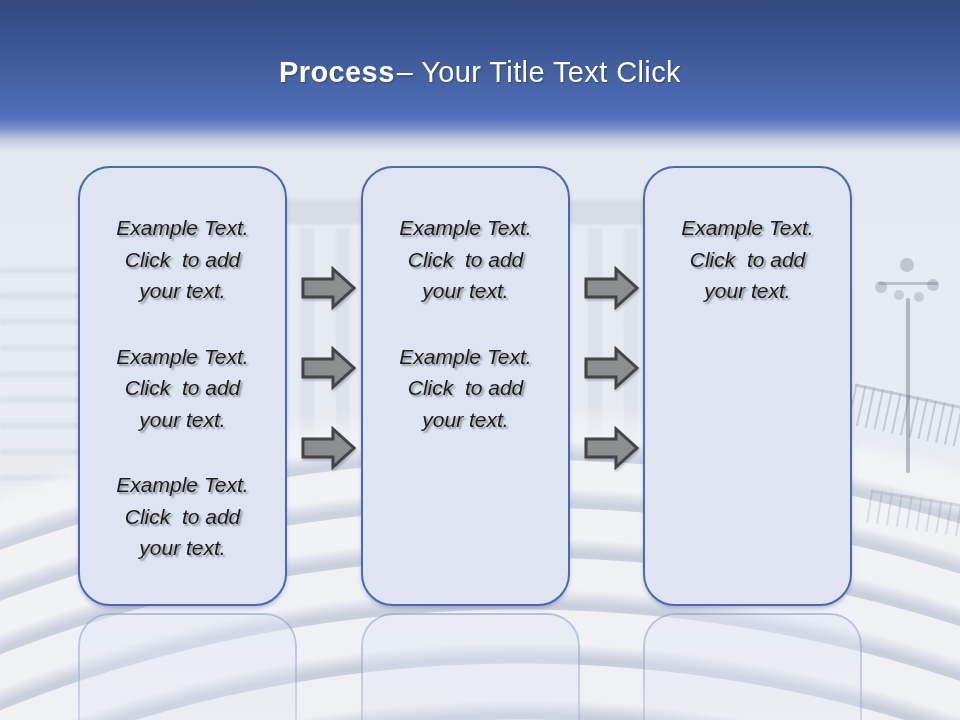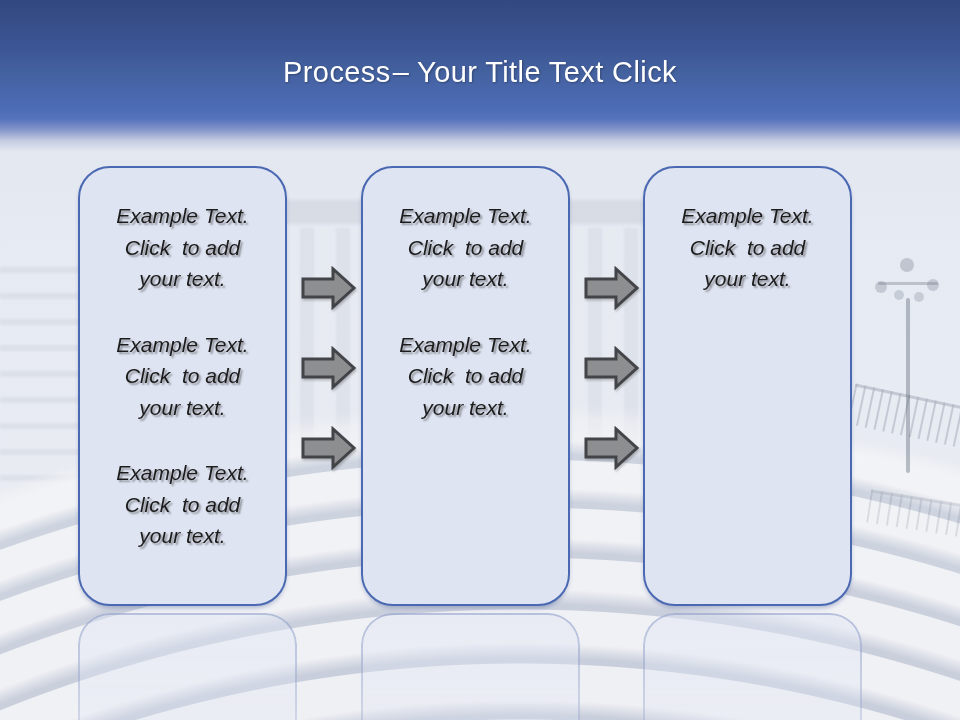--- a/index.html
+++ b/index.html
@@ -77,27 +77,27 @@
     background:repeating-linear-gradient(90deg,
       rgba(78,88,110,0.5) 0 2px, rgba(0,0,0,0) 2px 10px);
   }
 
   
   .title{
     position:absolute;top:56px;left:0;width:960px;text-align:center;
     color:#ffffff;font-size:29px;letter-spacing:.4px;
     text-shadow:1px 1px 2px rgba(0,0,0,0.28);
   }
-  .title .t-bold{font-weight:normal;margin-right:2px;}
+  .title .t-bold{font-weight:bold;margin-right:2px;}
 
   
   .box{
     position:absolute;top:166px;height:440px;width:209px;box-sizing:border-box;
     background:#dfe4f2;border:2.5px solid #4a69b2;border-radius:32px;
-    padding-top:32px;
+    padding-top:44px;
     box-shadow:0 3px 4px -1px rgba(70,90,150,0.38);
   }
   .box-1{left:78px;}
   .box-2{left:361px;}
   .box-3{left:643px;}
   .para{
     margin:0 0 34px;text-align:center;white-space:pre;
     font-style:italic;font-size:21px;line-height:31.5px;color:#1c1c1c;
     text-shadow:2px 2px 2px rgba(0,0,0,0.38);
     cursor:text;

